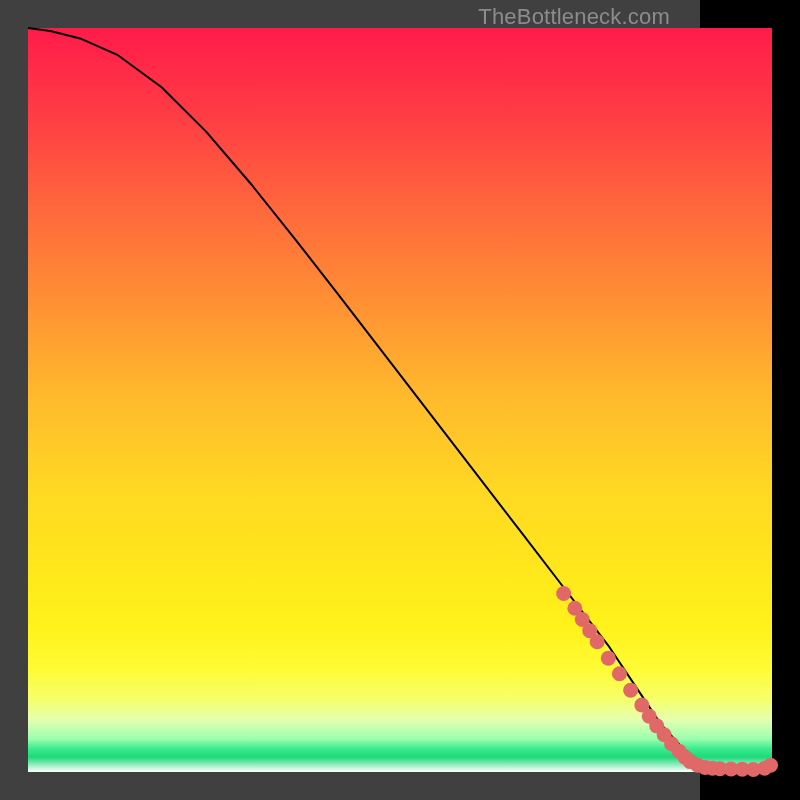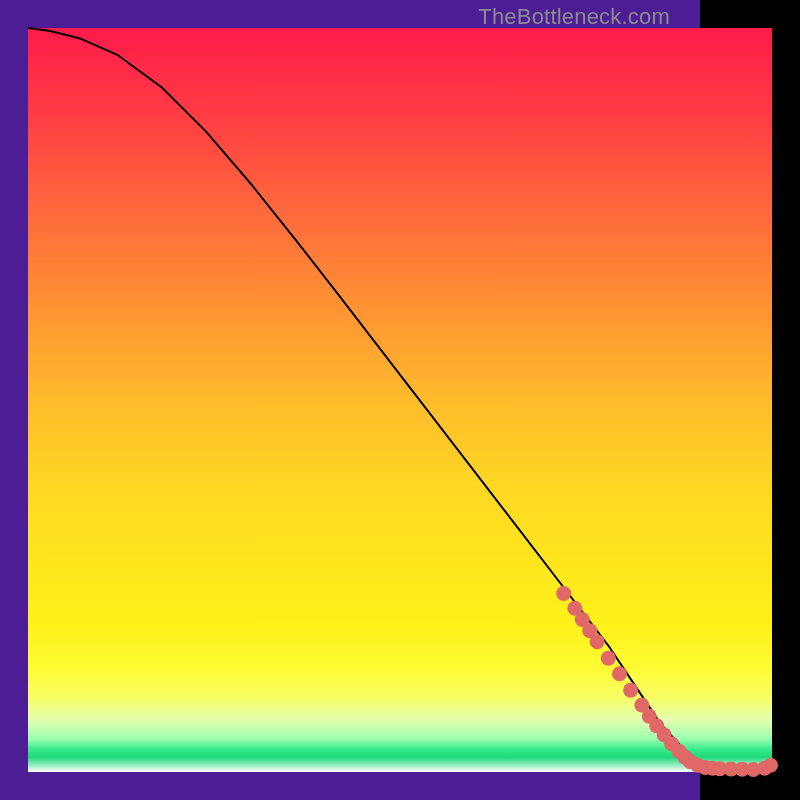--- a/index.html
+++ b/index.html
@@ -1,21 +1,21 @@
 <!DOCTYPE html>
 <html><head>
 <meta charset="utf-8">
 <style>
   * { margin: 0; padding: 0; box-sizing: border-box; }
   html, body { width: 800px; height: 800px; background: #000; overflow: hidden; }
   .stage {
     position: relative;
     width: 700px;
     height: 800px;
-    background: #4c1d95;
+    background: #404040;
   }
   .plot-area {
     position: absolute;
     left: 28px;
     top: 28px;
     width: 744px;
     height: 744px;
     
     background: linear-gradient(
       to bottom,

